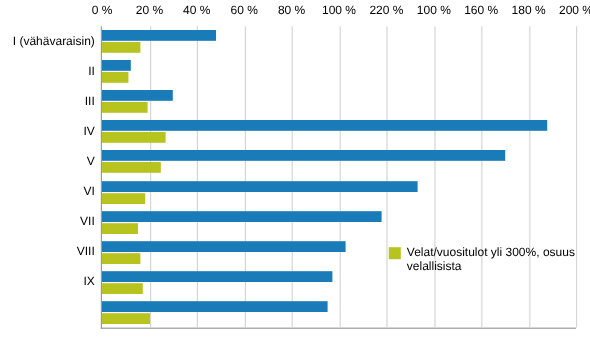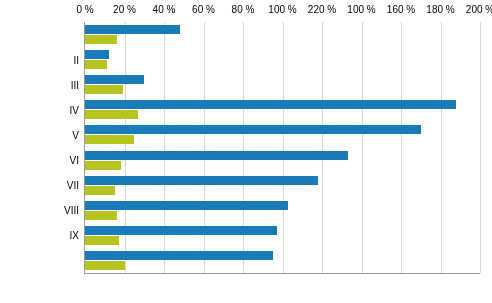--- a/index.html
+++ b/index.html
@@ -108,20 +108,21 @@
       <div class="gridline" style="left: 237px;"></div>
       <div class="xtick-label" style="left: 237px; top: -18px;">220 %</div>
       <div class="gridline" style="left: 276.5px;"></div>
       <div class="xtick-label" style="left: 276.5px; top: -18px;">100 %</div>
       <div class="gridline" style="left: 316px;"></div>
       <div class="xtick-label" style="left: 316px; top: -18px;">160 %</div>
       <div class="gridline" style="left: 355.5px;"></div>
       <div class="xtick-label" style="left: 355.5px; top: -18px;">180 %</div>
       <div class="gridline" style="left: 395px;"></div>
       <div class="xtick-label" style="left: 395px; top: -18px;">200 %</div>
+      <div class="cat-label" style="top: 12.55px; right: 401px;">I (vähävaraisin)</div>
       <div class="bar bar-primary" style="left: 0px; width: 94.8px; top: 3px; background: rgb(26, 123, 185);"></div>
       <div class="bar bar-secondary" style="left: 0px; width: 31.6px; top: 13px; background: rgb(183, 196, 31);"></div>
       <div class="cat-label" style="top: 37.65px; right: 401px;">II</div>
       <div class="bar bar-primary" style="left: 0px; width: 23.7px; top: 28.1px; background: rgb(26, 123, 185);"></div>
       <div class="bar bar-secondary" style="left: 0px; width: 21.725px; top: 38.1px; background: rgb(183, 196, 31);"></div>
       <div class="cat-label" style="top: 62.75px; right: 401px;">III</div>
       <div class="bar bar-primary" style="left: 0px; width: 59.25px; top: 53.2px; background: rgb(26, 123, 185);"></div>
       <div class="bar bar-secondary" style="left: 0px; width: 37.525px; top: 63.2px; background: rgb(183, 196, 31);"></div>
       <div class="cat-label" style="top: 87.85px; right: 401px;">IV</div>
       <div class="bar bar-primary" style="left: 0px; width: 371.3px; top: 78.3px; background: rgb(26, 123, 185);"></div>
@@ -138,14 +139,18 @@
       <div class="cat-label" style="top: 188.25px; right: 401px;">VIII</div>
       <div class="bar bar-primary" style="left: 0px; width: 203.425px; top: 178.7px; background: rgb(26, 123, 185);"></div>
       <div class="bar bar-secondary" style="left: 0px; width: 31.6px; top: 188.7px; background: rgb(183, 196, 31);"></div>
       <div class="cat-label" style="top: 213.35px; right: 401px; text-align: right;">IX</div>
       <div class="bar bar-primary" style="left: 0px; width: 191.575px; top: 203.8px; background: rgb(26, 123, 185);"></div>
       <div class="bar bar-secondary" style="left: 0px; width: 33.575px; top: 213.8px; background: rgb(183, 196, 31);"></div>
       <div class="bar bar-primary" style="left: 0px; width: 187.625px; top: 228.9px; background: rgb(26, 123, 185);"></div>
       <div class="bar bar-secondary" style="left: 0px; width: 39.5px; top: 238.9px; background: rgb(183, 196, 31);"></div>
     </div>
   <div id="legend">
+      <div class="legend-row">
+        <span class="legend-swatch" style="background: rgb(183, 196, 31);"></span>
+        <span class="legend-text">Velat/vuositulot yli 300%, osuus velallisista</span>
+      </div>
     </div>
 </div>
 
 </body></html>

